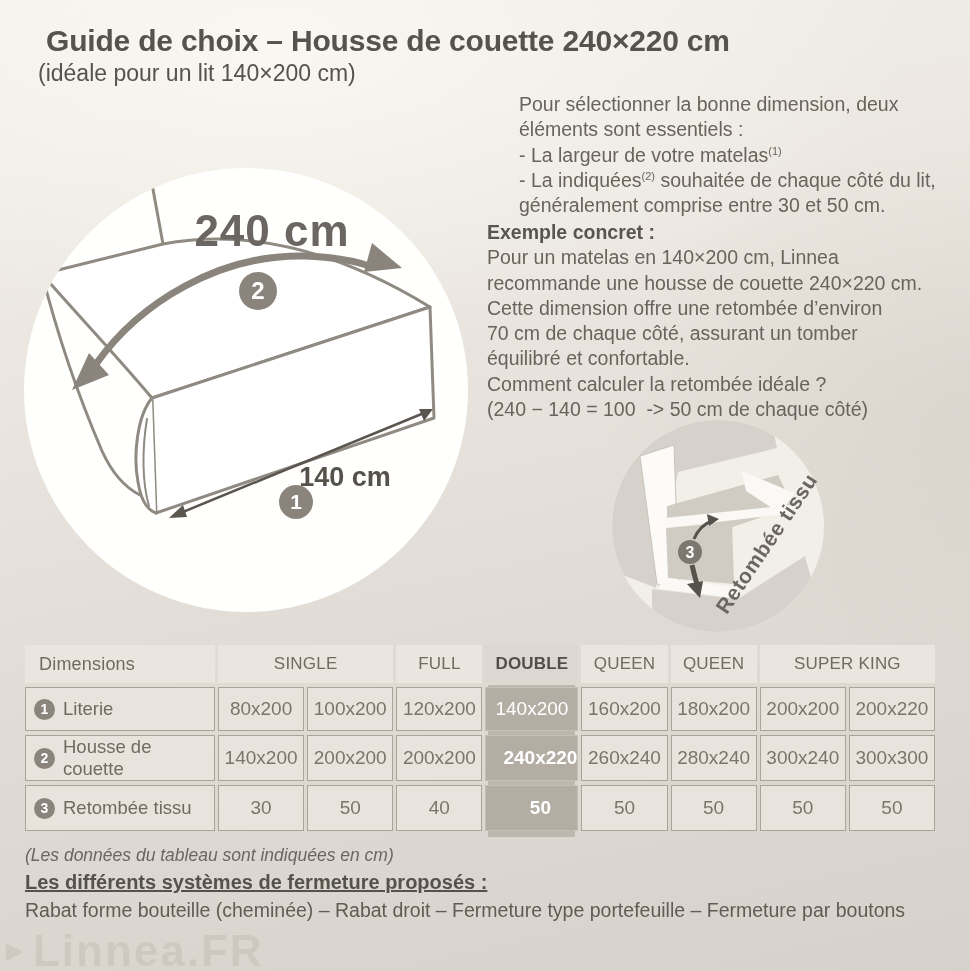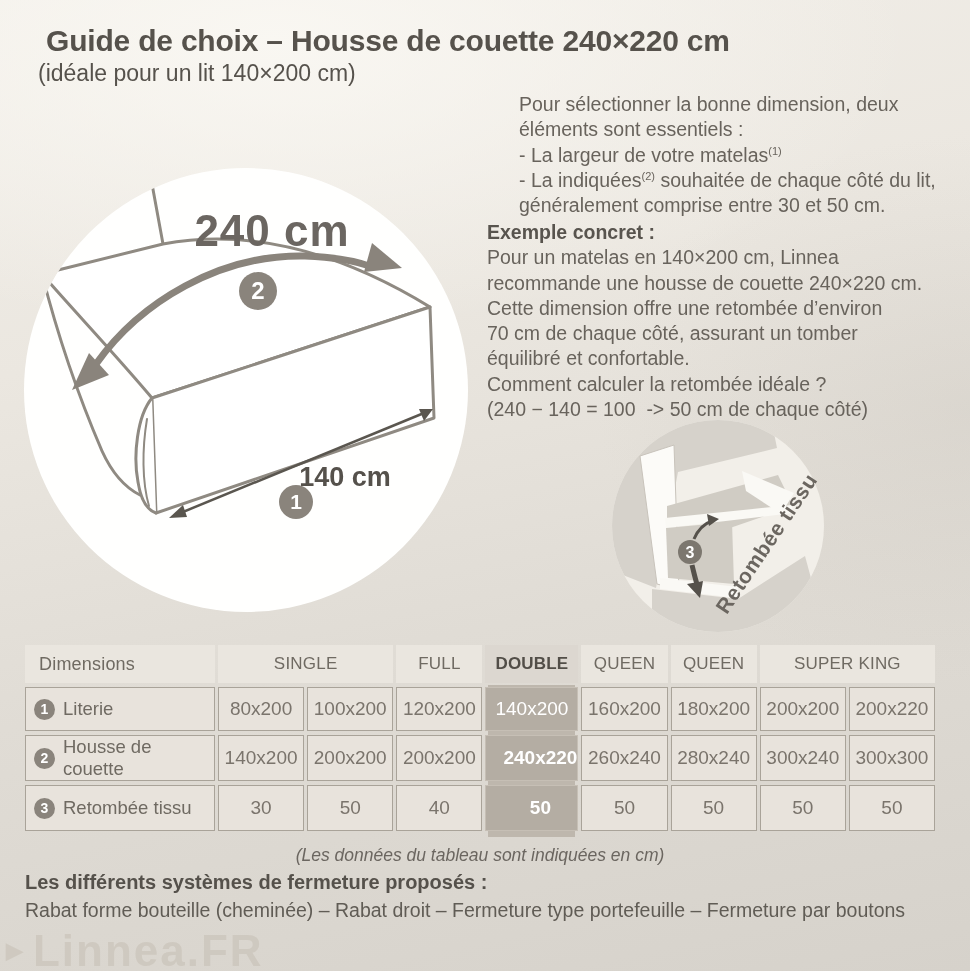--- a/index.html
+++ b/index.html
@@ -38,24 +38,24 @@
   .hcell.dbl{background:#dcd7d0;color:#524e48;font-weight:bold;}
   .span2{grid-column:span 2;}
   .cell{background:#e8e3dc;border:1px solid #a9a399;color:#7a746c;font-size:19px;
     display:flex;align-items:center;justify-content:center;}
   .cell.lbl{justify-content:flex-start;padding-left:8px;gap:8px;font-size:18.5px;color:#6f6a62;}
   .cell.hl{background:#b4ada3;border-color:#c6bfb5;color:#fff;}
   .cell.hl.b{font-weight:bold;padding-left:17px;}
   .badge{width:21px;height:21px;border-radius:50%;background:#8a847c;color:#fff;
     font-size:14px;font-weight:bold;display:flex;align-items:center;justify-content:center;flex:0 0 21px;}
 
-  .table-note{position:absolute;left:25px;top:845px;width:910px;text-align:center;
+  .table-note{position:absolute;left:25px;top:845px;width:910px;text-align:left;
     font-style:italic;font-size:17.5px;color:#6b6660;}
   .closures-heading{position:absolute;left:25px;top:871px;font-size:20px;font-weight:bold;
-    color:#55514b;}
+    text-decoration:underline;color:#55514b;}
   .closures-line{position:absolute;left:25px;top:899px;font-size:19.5px;color:#605c55;white-space:nowrap;text-align:center;}
 
   .watermark{position:absolute;left:6px;top:926px;font-size:44px;font-weight:bold;
     color:#c6bfb4;opacity:.55;letter-spacing:2px;display:flex;align-items:center;gap:8px;}
   .watermark .tri{font-size:22px;}
 </style>
 </head>
 <body>
 
 <div class="page">

